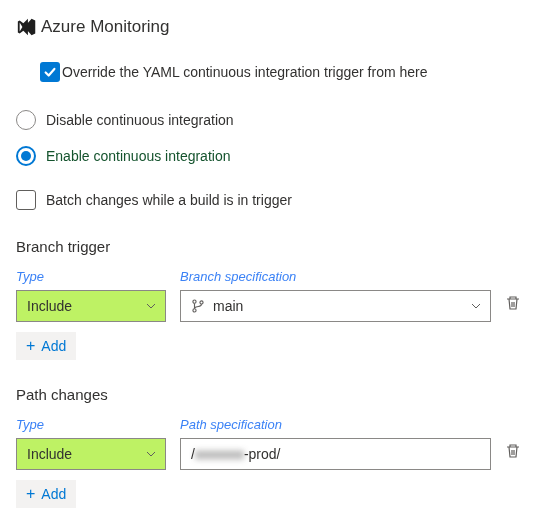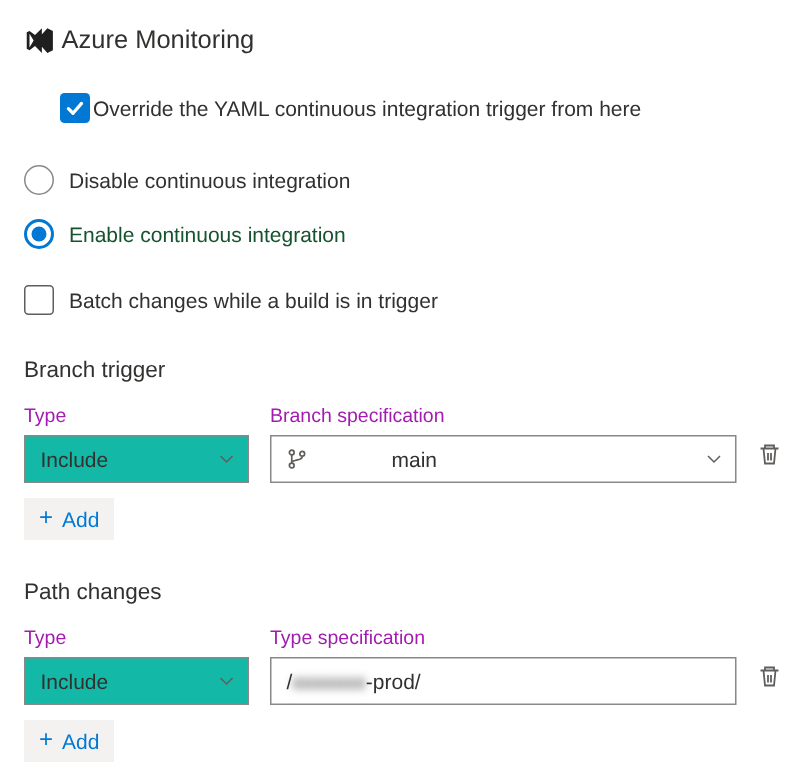--- a/index.html
+++ b/index.html
@@ -120,29 +120,30 @@
     }
     .col-spec {
       flex: 1;
     }
     .col-delete {
       width: 20px;
       padding-top: 26px;
     }
     .field-label {
       font-size: 13px;
-      color: #a21caf;
+      color: #3b82f6;
       margin-bottom: 6px;
       display: block;
+      font-style: italic;
     }
     .select-box {
       width: 100%;
       height: 32px;
       border: 1px solid #8a8886;
-      background: #14b8a6;
+      background: #bef264;
       display: flex;
       align-items: center;
       justify-content: space-between;
       padding: 0 8px 0 10px;
       cursor: pointer;
     }
     .chevron {
       width: 12px;
       height: 12px;
     }
@@ -156,21 +157,20 @@
       padding: 0 8px 0 10px;
       cursor: pointer;
       gap: 8px;
     }
     .branch-icon {
       width: 14px;
       height: 14px;
     }
     .branch-text {
       flex: 1;
-      margin-left: 48px;
     }
     .input-box {
       width: 100%;
       height: 32px;
       border: 1px solid #8a8886;
       background: #ffffff;
       padding: 0 10px;
       font-family: inherit;
       font-size: 14px;
       color: #323130;
@@ -286,21 +286,21 @@
   <div class="col-type">
     <span class="field-label">Type</span>
     <div class="select-box">
       <span>Include</span>
       <svg class="chevron" viewBox="0 0 12 12" fill="none" stroke="#605e5c" stroke-width="1">
         <polyline points="2,4 6,8 10,4"></polyline>
       </svg>
     </div>
   </div>
   <div class="col-spec">
-    <span class="field-label">Type specification</span>
+    <span class="field-label">Path specification</span>
     <div class="input-box" style="display:flex;align-items:center;">
       <span>/</span>
         <span class="blur">xxxxxxx</span>
         <span>-prod/</span>
     </div>
   </div>
   <div class="col-delete">
     <svg class="delete-icon" viewBox="0 0 16 16" fill="none" stroke="#605e5c" stroke-width="1.2">
       <path d="M2 4h12M5 4V2h6v2M4 4l1 10h6l1-10M7 7v5M9 7v5"></path>
     </svg>

